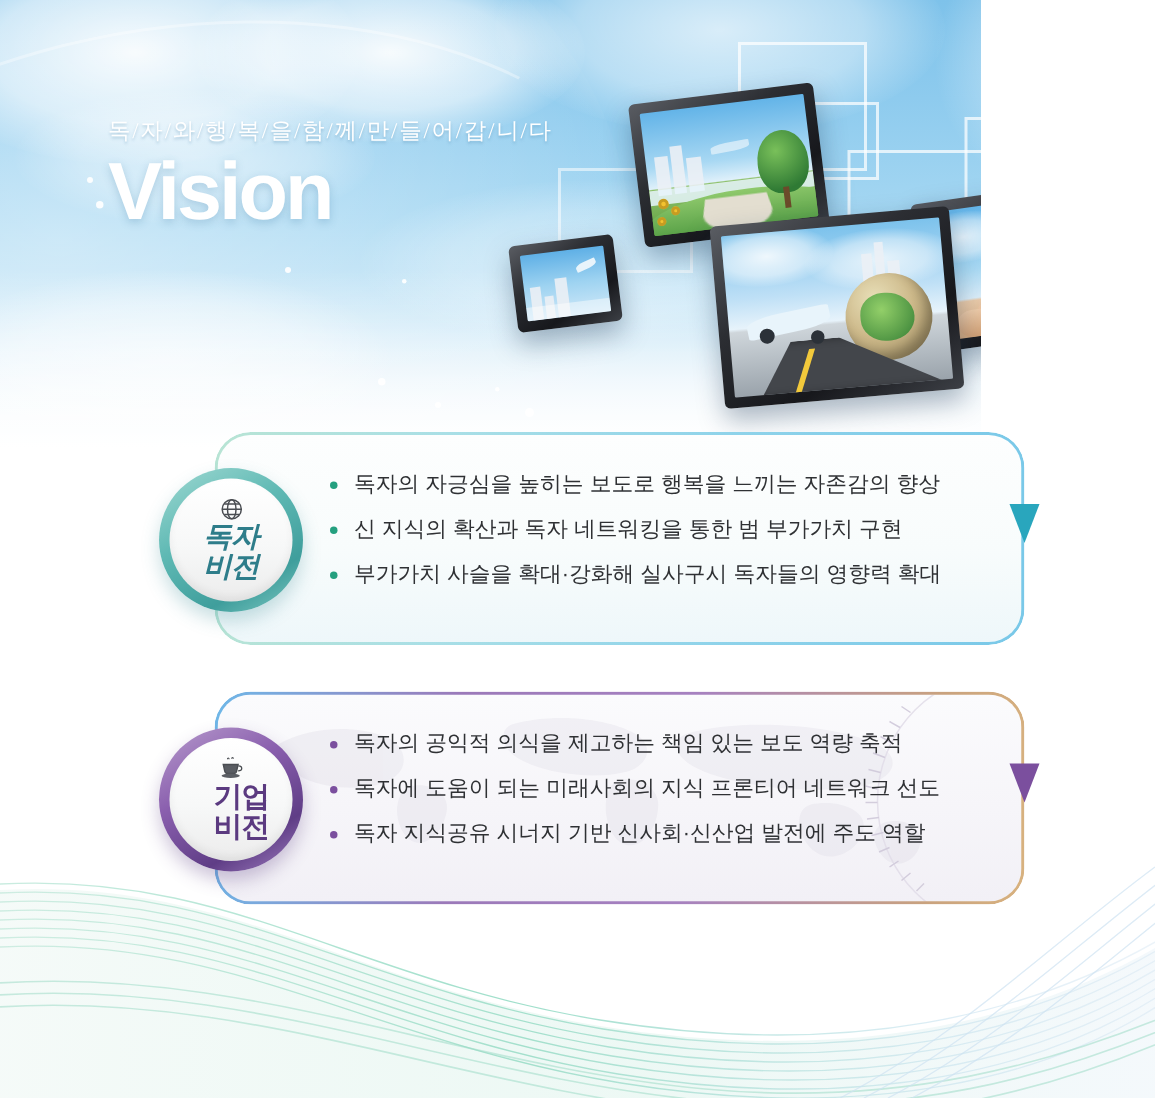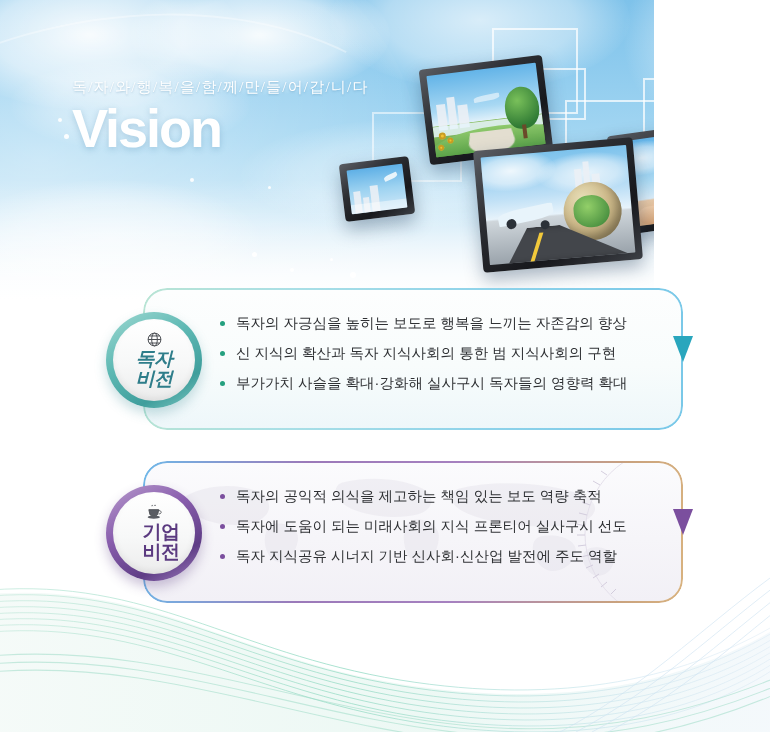--- a/index.html
+++ b/index.html
@@ -336,21 +336,21 @@
       <div class="card-arrow" style="right:-10px; top:48px; border-top:26px solid #29a6bd;"></div>
     </div>
 
     <div class="bullets" style="left:220px; top:38px;">
       <div class="bullet-row">
         <span class="bullet-dot" style="background:#24a07f;"></span>
         <span>독자의 자긍심을 높히는 보도로 행복을 느끼는 자존감의 향상</span>
       </div>
       <div class="bullet-row">
         <span class="bullet-dot" style="background:#24a07f;"></span>
-        <span>신 지식의 확산과 독자 지식사회의 통한 범 지식사회의 구현</span>
+        <span>신 지식의 확산과 독자 네트워킹을 통한 범 부가가치 구현</span>
       </div>
       <div class="bullet-row">
         <span class="bullet-dot" style="background:#24a07f;"></span>
         <span>부가가치 사슬을 확대·강화해 실사구시 독자들의 영향력 확대</span>
       </div>
     </div>
 
     <div class="badge" style="left:106px; top:42px;font-style:italic;">
       <div class="badge-ring" style="background:linear-gradient(150deg,#9fd9d2 0%,#5fb9b4 40%,#3f9e9c 75%,#7fc9c3 100%);
                   box-shadow:0 6px 12px rgba(60,140,150,0.28);"></div>
@@ -412,21 +412,21 @@
       <div class="card-arrow" style="right:-10px; top:48px; border-top:26px solid #7b4f9e;"></div>
     </div>
 
     <div class="bullets" style="left:220px; top:38px;">
       <div class="bullet-row">
         <span class="bullet-dot" style="background:#7b4f9e;"></span>
         <span>독자의 공익적 의식을 제고하는 책임 있는 보도 역량 축적</span>
       </div>
       <div class="bullet-row">
         <span class="bullet-dot" style="background:#7b4f9e;"></span>
-        <span>독자에 도움이 되는 미래사회의 지식 프론티어 실사구시 선도</span>
+        <span>독자에 도움이 되는 미래사회의 지식 프론티어 네트워크 선도</span>
       </div>
       <div class="bullet-row">
         <span class="bullet-dot" style="background:#7b4f9e;"></span>
         <span>독자 지식공유 시너지 기반 신사회·신산업 발전에 주도 역할</span>
       </div>
     </div>
 
     <div class="badge" style="left:106px; top:42px;">
       <div class="badge-ring" style="background:linear-gradient(150deg,#b89ccd 0%,#8a5fae 38%,#5f3d86 74%,#a07fc0 100%);
                   box-shadow:0 6px 12px rgba(90,60,130,0.30);"></div>

